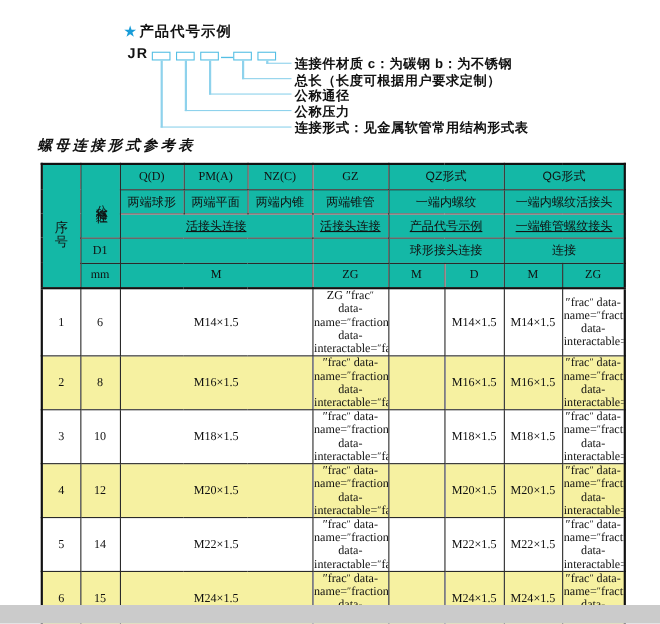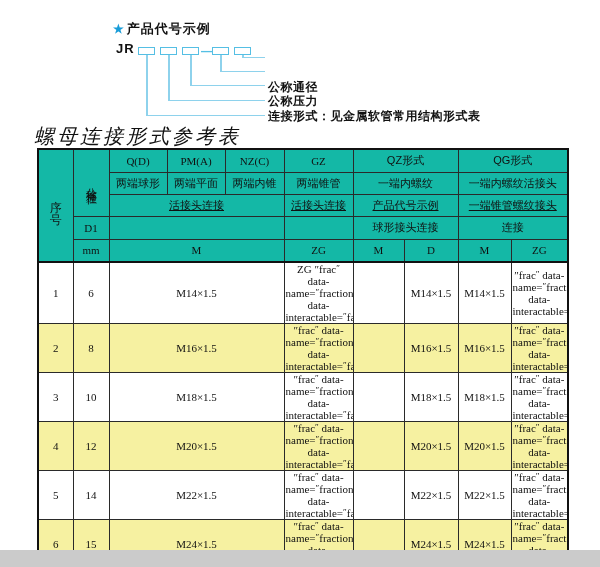--- a/index.html
+++ b/index.html
@@ -20,21 +20,21 @@
   .code-box { position:absolute; top:47px; width:17px; height:8px; border:1.5px solid #55bfe4; background:#fff; }
   .code-dash { position:absolute; top:44px; font-size:12px; font-weight:bold; color:#55bfe4; }
   .vline { position:absolute; width:1.5px; background:#8ed2ec; }
   .hline { position:absolute; height:1.5px; background:#8ed2ec; }
   .diag-label { position:absolute; left:268px; font-size:12px; font-weight:bold; white-space:nowrap; letter-spacing:0.5px; }
 
   
   .tbl-title {
     position:absolute; left:34px; top:123px;
     font-family:"Liberation Serif", serif;
-    font-size:20px; font-weight:normal; font-style:italic;
+    font-size:13px; font-weight:bold; font-style:italic;
     letter-spacing:3px; white-space:nowrap;
   }
 
   
   table.ref {
     position:absolute; left:37px; top:148px;
     width:530px; height:397px;
     border-collapse:collapse; table-layout:fixed;
     border:2.5px solid #111;
     font-size:11px;
@@ -83,20 +83,22 @@
   <div class="hline" style="left:146px; top:114.5px; width:119px"></div>
   <div class="vline" style="left:168px; top:55px; height:46px"></div>
   <div class="hline" style="left:168px; top:99.5px; width:97px"></div>
   <div class="vline" style="left:190px; top:55px; height:31px"></div>
   <div class="hline" style="left:190px; top:84.5px; width:75px"></div>
   <div class="vline" style="left:220px; top:55px; height:17px"></div>
   <div class="hline" style="left:220px; top:70.5px; width:45px"></div>
   <div class="vline" style="left:242px; top:55px; height:3px"></div>
   <div class="hline" style="left:242px; top:56.5px; width:23px"></div>
 
+  <div class="diag-label" style="top:50px">连接件材质  c：为碳钢  b：为不锈钢</div>
+  <div class="diag-label" style="top:65px">总长（长度可根据用户要求定制）</div>
   <div class="diag-label" style="top:79px">公称通径</div>
   <div class="diag-label" style="top:93px">公称压力</div>
   <div class="diag-label" style="top:108px">连接形式：见金属软管常用结构形式表</div>
 
   <div class="tbl-title">螺母连接形式参考表</div>
 
   <table class="ref">
     <colgroup>
       <col style="width:35px">
         <col style="width:36px">

